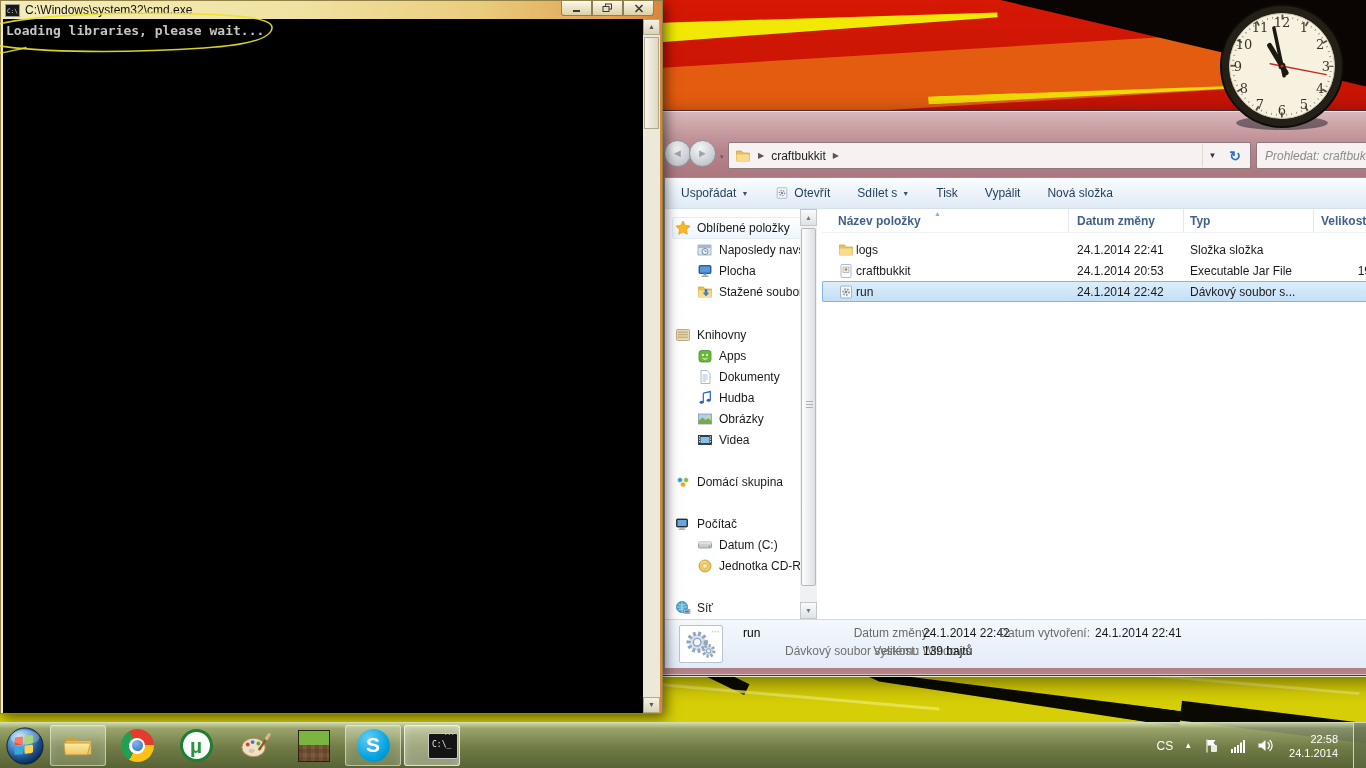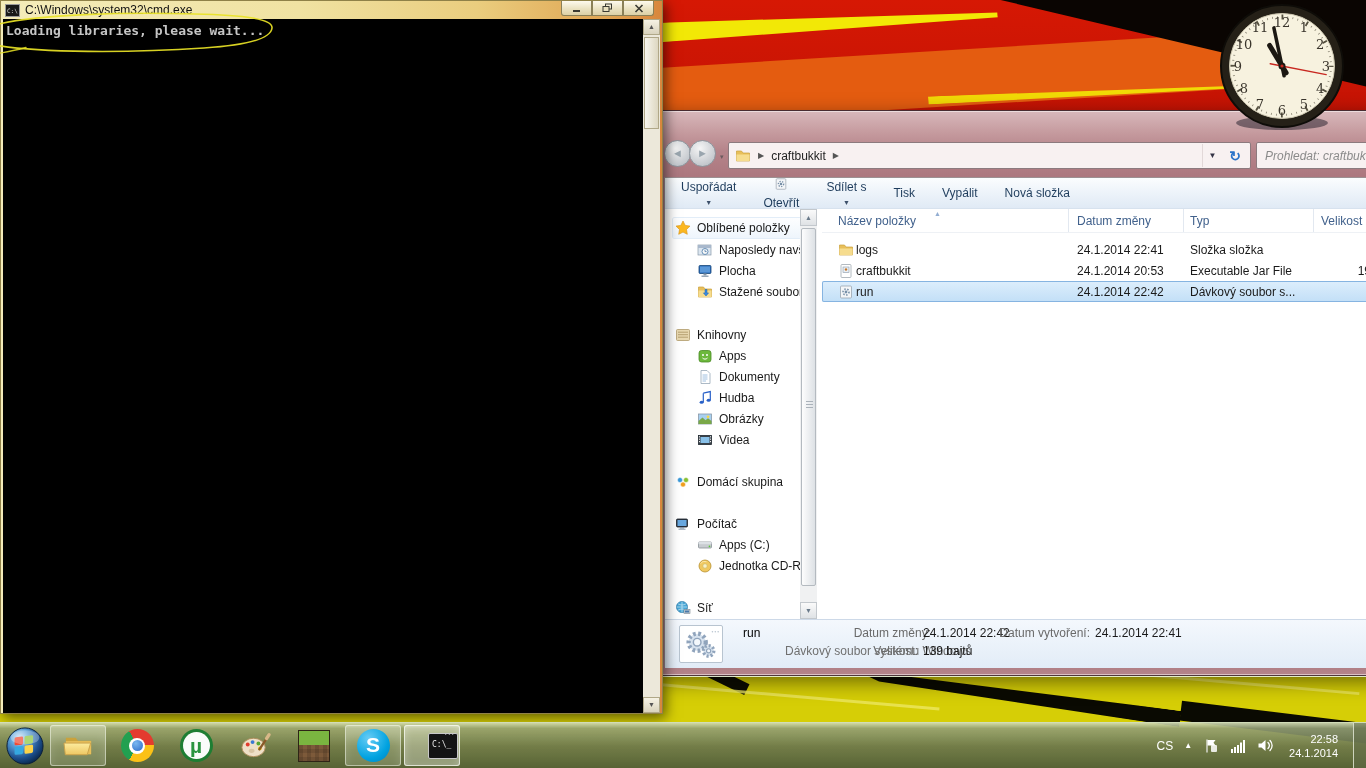--- a/index.html
+++ b/index.html
@@ -42,38 +42,38 @@
 .addr-rf { width:26px; text-align:center; font-size:14px; font-weight:bold; color:#2a72c8; }
 .searchbox { position:absolute; left:600px; top:31px; width:132px; height:27px; background:#f8f1f1;
   border:1px solid #8c7a7e; border-radius:2px; padding:0 8px; }
 .searchbox input { width:100%; height:100%; border:none; outline:none; background:transparent; font-size:12px; }
 .searchbox input::placeholder { font-style:italic; color:#8a8a8a; }
 .ex-inner { position:absolute; left:8px; top:66px; width:722px; height:490px; background:#fff;
   border-left:1px solid rgba(90,70,74,.6); border-top:1px solid rgba(90,70,74,.6); }
 .ex-toolbar { position:absolute; top:0; left:0; width:722px; height:31px;
   background:linear-gradient(#fbfdfe,#eef4fa 45%,#e0eaf5); border-bottom:1px solid #d7e2ee;
   display:flex; align-items:center; padding-left:16px; font-size:12px; color:#1e3c5c; }
-.tb-item { display:flex; align-items:center; gap:5px; margin-right:27px; white-space:nowrap;flex-direction:column; }
+.tb-item { display:flex; align-items:center; gap:5px; margin-right:27px; white-space:nowrap; }
 .tb-caret { font-size:7px; color:#3c506a; }
 .ex-main { position:absolute; top:31px; left:0; width:722px; height:410px; background:#fff; }
 .sb-item { position:absolute; height:20px; display:flex; align-items:center; gap:6px; font-size:12px; color:#1a1a1a;
   width:134px; overflow:hidden; white-space:nowrap;text-align:right; }
 .sb-item.lvl0 { left:10px; } .sb-item.lvl1 { left:32px; width:112px; }
 .sb-item.hl { background:linear-gradient(#fdfeff,#eef5fc); box-shadow:0 0 0 1px #e2edf8; border-radius:2px; padding-left:2px; left:8px; width:128px; }
 .ic { width:16px; height:16px; flex:none; }
 .sb-scroll { position:absolute; left:135px; top:0; width:17px; height:410px; background:#f0f1f2; }
 .sbar-btn { position:absolute; left:0; width:17px; height:17px; background:linear-gradient(#fafafa,#dfe2e5);
   border:1px solid #c3c8cd; color:#6a7a8a; font-size:7px; text-align:center; line-height:15px; }
 .sb-thumb { position:absolute; left:1px; top:19px; width:15px; height:358px; border:1px solid #b4bac0; border-radius:2px;
   background:linear-gradient(90deg,#fdfdfd,#dde1e5); }
 .sb-thumb::after { content:""; position:absolute; left:4px; top:172px; width:7px; height:8px;
   background:repeating-linear-gradient(180deg,#aab2ba 0 1px,transparent 1px 3px); }
 .flist { position:absolute; left:157px; top:0; width:565px; height:410px; }
 .fl-head { display:flex; height:24px; border-bottom:1px solid #eef1f5; }
-.fh { border-right:1px solid #e2e8f0; font-size:12px; color:#41618c; line-height:24px; position:relative; white-space:nowrap; overflow:hidden; }
+.fh { border-right:1px solid #e2e8f0; font-size:12px; color:#41618c; line-height:24px; position:relative; white-space:nowrap; overflow:hidden;font-weight:bold; }
 .fh1 { width:247px; padding-left:16px; } .fh2 { width:115px; padding-left:8px; }
 .fh3 { width:130px; padding-left:6px; } .fh4 { width:73px; padding-left:7px; }
 .sort-arrow { position:absolute; left:112px; top:-7px; font-size:7px; color:#93aed2; }
 .fr { position:absolute; left:0; width:565px; height:21px; display:flex; align-items:center; font-size:12px; color:#1a1a1a; }
 .fc { white-space:nowrap; overflow:hidden; }
 .fc1 { width:247px; padding-left:16px; display:flex; align-items:center; gap:2px;text-align:right; }
 .fc2 { width:115px; padding-left:8px; } .fc3 { width:130px; padding-left:6px; }
 .fc4 { width:73px; text-align:right; padding-right:16px; }
 .fr.sel { background:linear-gradient(#ddeefc,#c2dff7); box-shadow:inset 0 0 0 1px #86b4e1; border-radius:2px; }
 .ex-details { position:absolute; top:441px; left:0; width:722px; height:49px;
@@ -338,21 +338,21 @@
           <span>Počítač</span>
         </div>
         <div class="sb-item lvl1" style="top:326px;">
           <span class="ic">
               <svg viewBox="0 0 16 16">
                 <rect x="1.5" y="5" width="13" height="6" rx="1" fill="#c8ccd0" stroke="#888f96" stroke-width=".8"></rect>
                 <rect x="1.5" y="5" width="13" height="2.2" fill="#dde1e5"></rect>
                 <circle cx="12.5" cy="9.3" r=".9" fill="#58c838"></circle>
               </svg>
             </span>
-          <span>Apps (C:)</span>
+          <span>Datum (C:)</span>
         </div>
         <div class="sb-item lvl1" style="top:347px;">
           <span class="ic">
               <svg viewBox="0 0 16 16">
                 <circle cx="8" cy="8" r="6" fill="#f0c860" stroke="#b89030" stroke-width=".8"></circle>
                 <circle cx="8" cy="8" r="2.2" fill="#f8f0c8" stroke="#c8b868" stroke-width=".6"></circle>
                 <path d="M3.5 5.5a5 5 0 016-1.8" stroke="#fce8a8" fill="none" stroke-width="1"></path>
               </svg>
             </span>
           <span>Jednotka CD-ROM</span>

